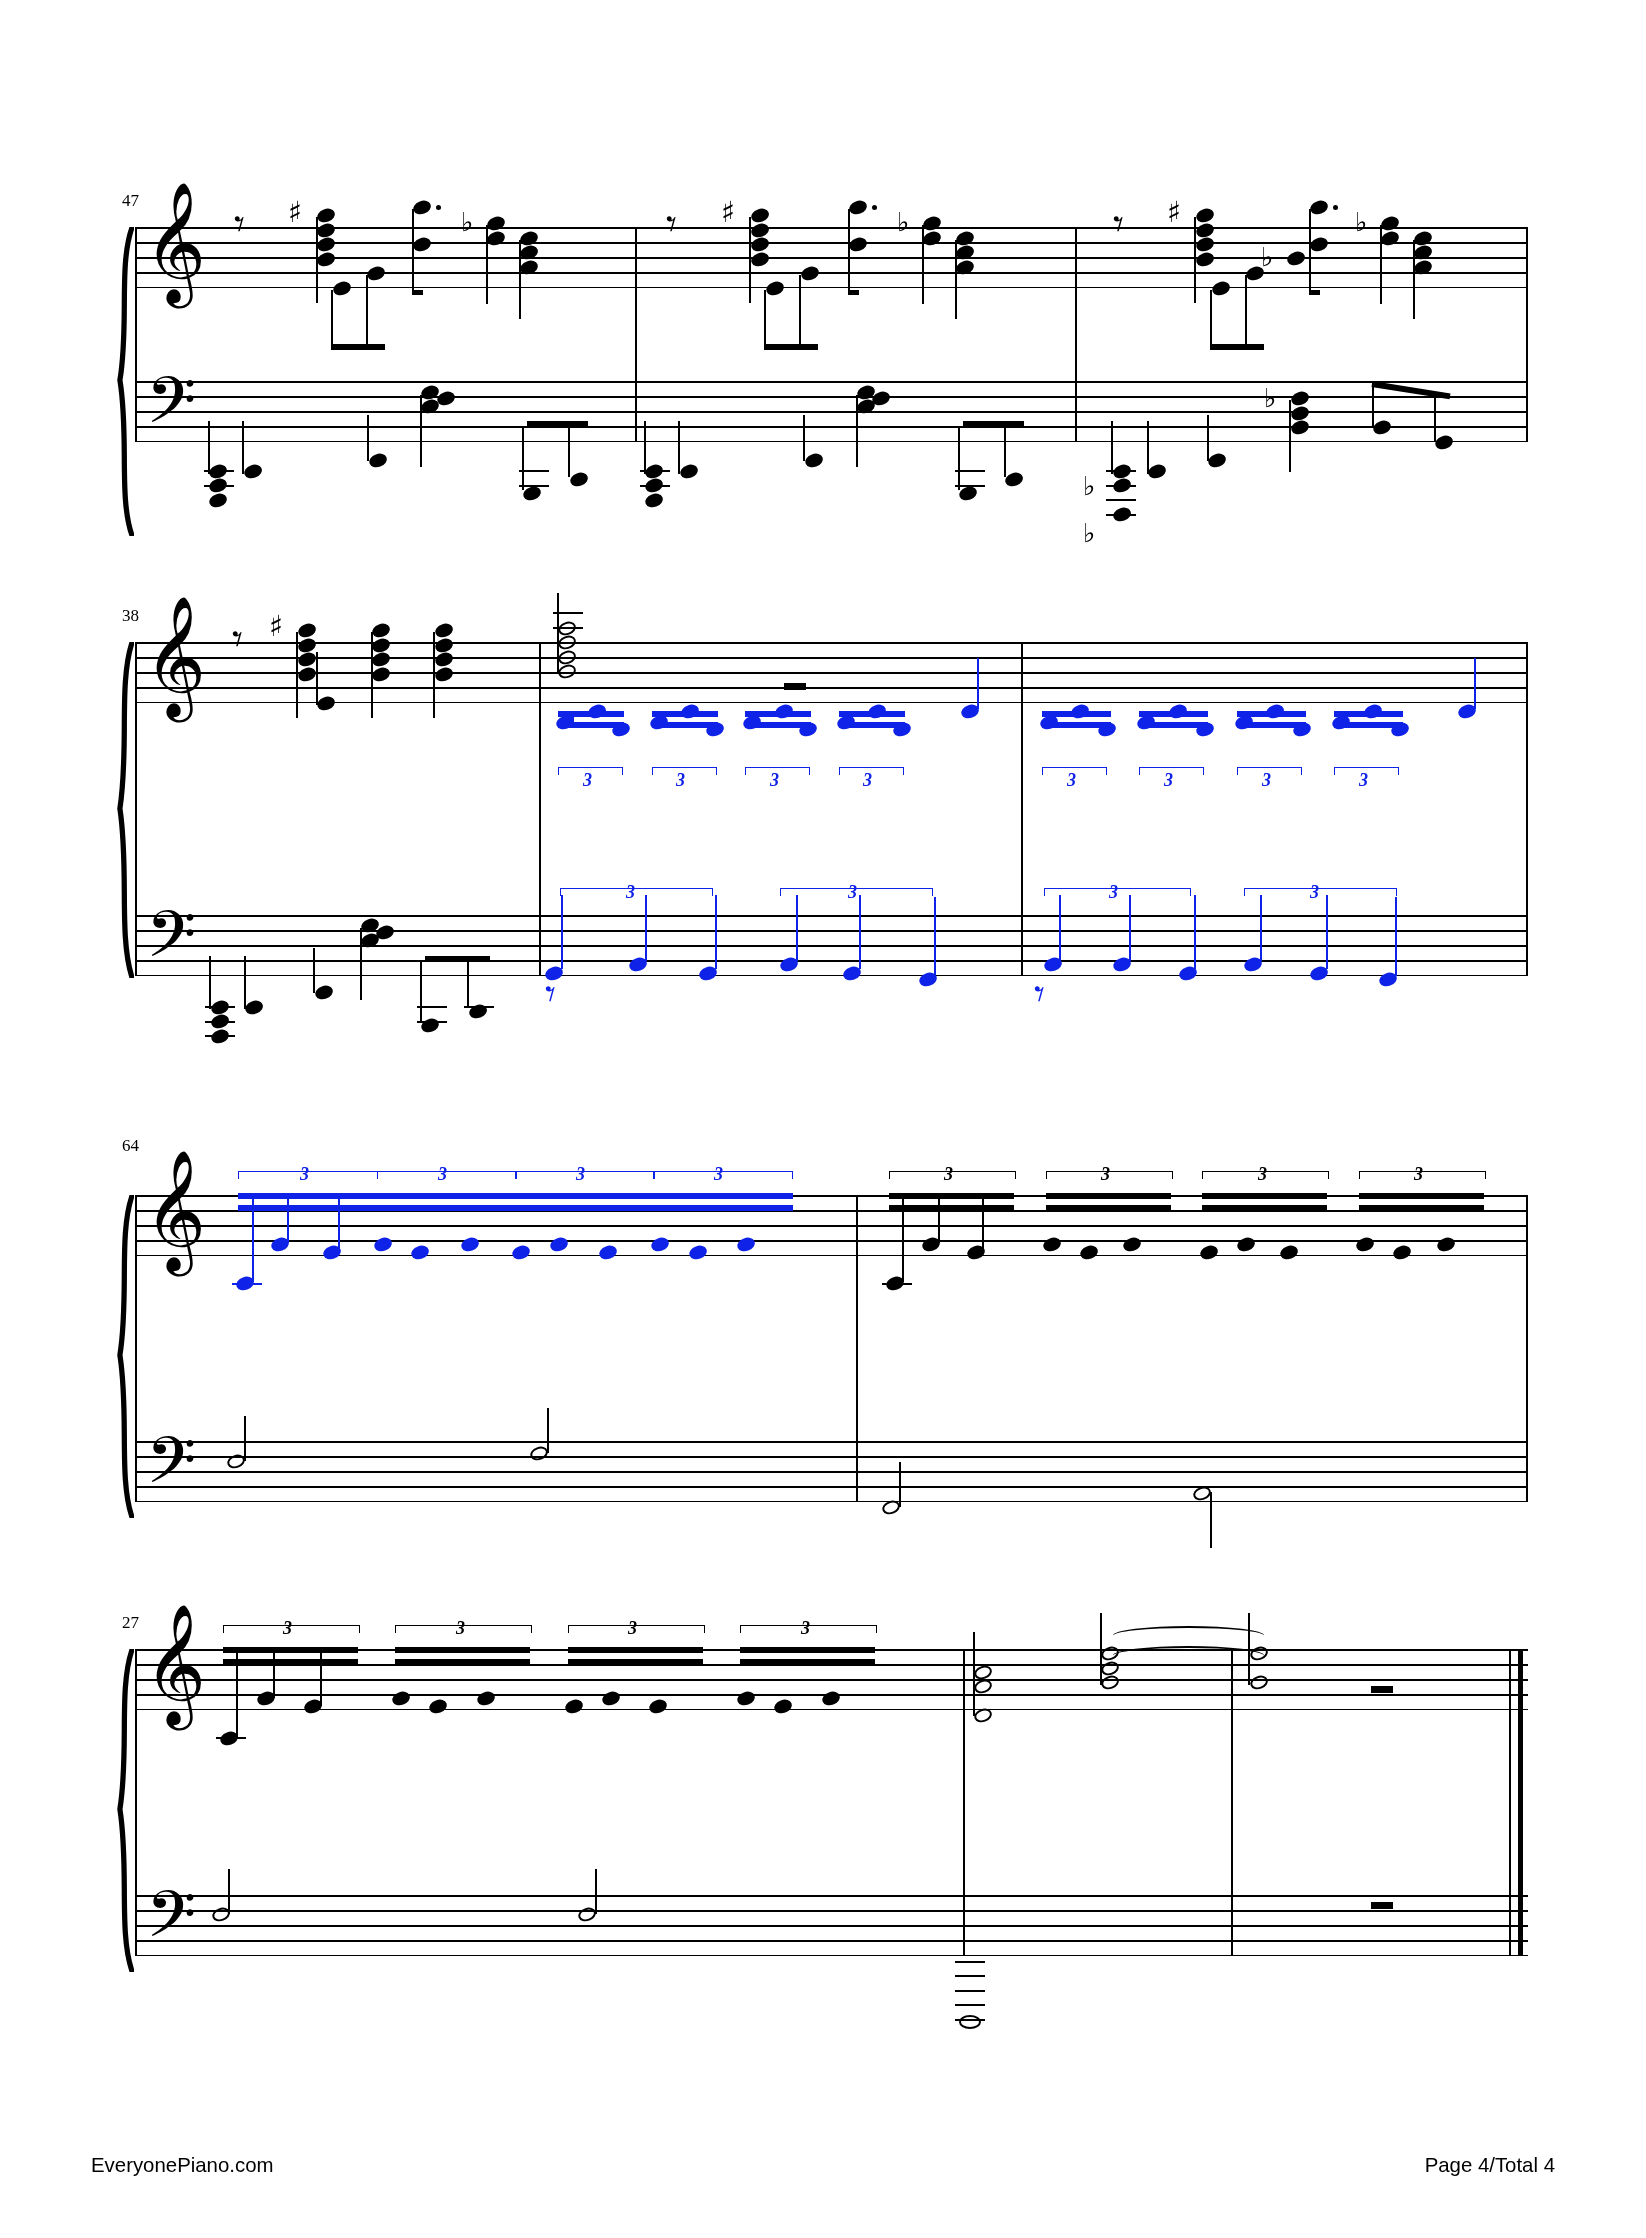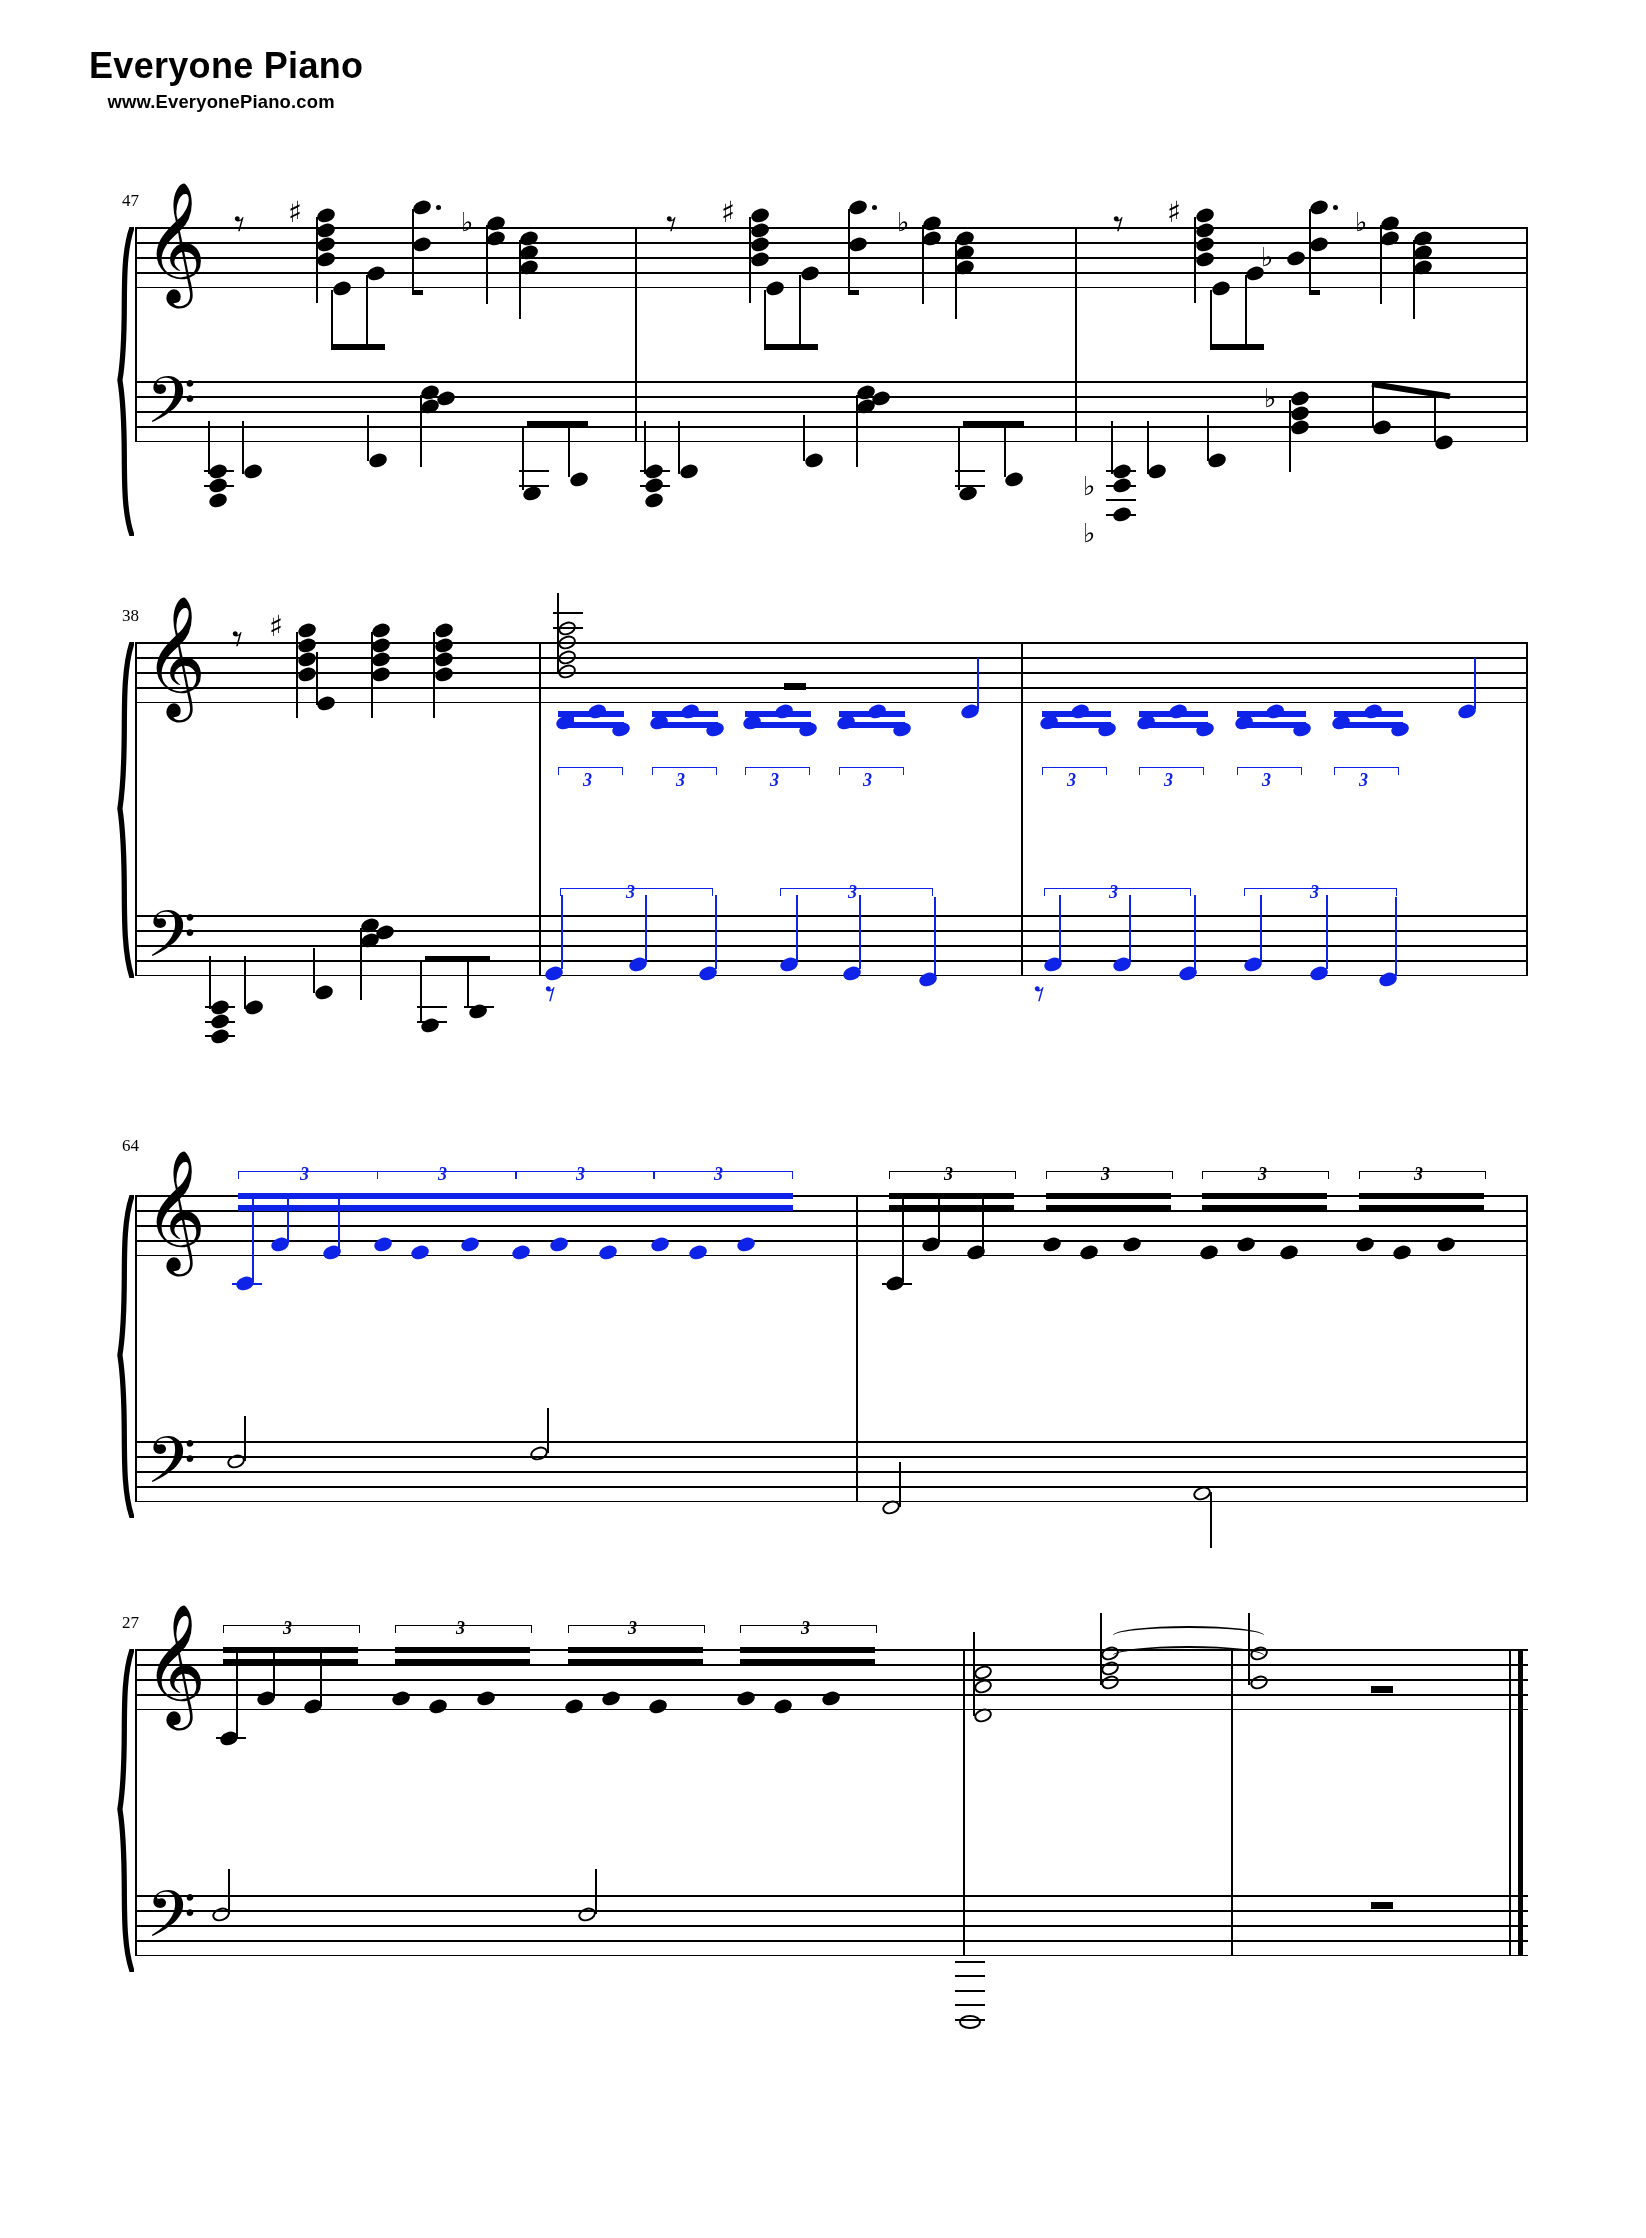--- a/index.html
+++ b/index.html
@@ -202,24 +202,20 @@
     width: 5.3px; height: 5.3px;
     border-radius: 50%;
     background: #000;
   }
 </style>
 </head>
 <body>
 
 <div class="page">
 
-  <div class="header">
-    <div class="brand-title">Everyone Piano</div>
-    <div class="brand-url">www.EveryonePiano.com</div>
-  </div>
 
   <div class="system" style="top:0;">
     <div class="sysnum" style="left:122px; top:191px;">47</div>
 
     <div class="brace" style="left:112px; top:227px;">
       <svg width="22.4" height="309" viewBox="0 0 34 470">
         <path d="M30 2 C10 60, 26 150, 12 233 C26 318, 10 410, 30 468" stroke="#000" stroke-width="8" fill="none" stroke-linecap="round"></path>
       </svg>
     </div>
 
@@ -751,15 +747,19 @@
     <div class="nh hollow" style="left:1101px; top:1676px;"></div>
     <div class="stem" style="left:1100px; top:1613px; height:72px;"></div>
     <div class="nh hollow" style="left:1250px; top:1647px;"></div>
     <div class="nh hollow" style="left:1250px; top:1676px;"></div>
     <div class="stem" style="left:1248px; top:1613px; height:72px;"></div>
 
     <div class="restbar" style="left:1371px; top:1686px;"></div>
     <div class="restbar" style="left:1371px; top:1902px;"></div>
   </div>
 
+  <div class="footer">
+    <div class="footer-left">EveryonePiano.com</div>
+    <div class="footer-right">Page 4/Total 4</div>
+  </div>
 
 </div>
 
 
 </body></html>

